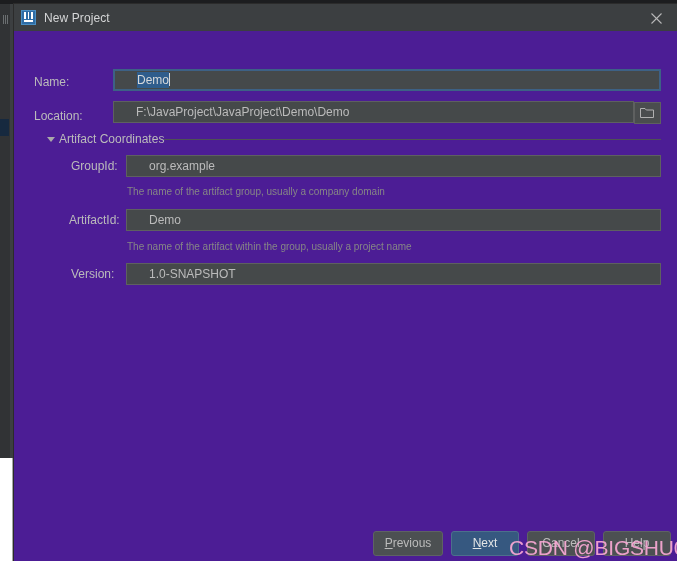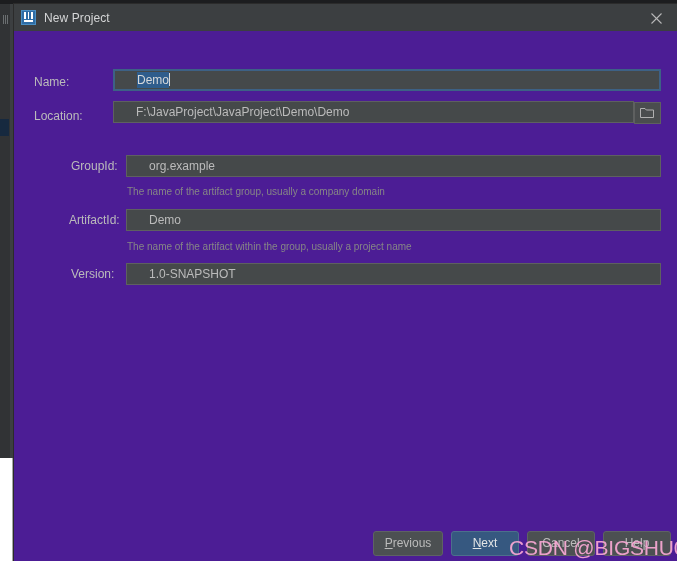--- a/index.html
+++ b/index.html
@@ -285,20 +285,25 @@
     </div>
 
     <div class="field-label" style="left:20px; top:78px;">Location:</div>
     <div class="text-input" style="left:99px; top:70px; width:521px;">F:\JavaProject\JavaProject\Demo\Demo</div>
     <div id="browse-btn">
       <svg width="15" height="12" viewBox="0 0 15 12" style="position:absolute; left:5px; top:4px;">
         <path d="M0.5 10.5 V1.5 H5 L6.3 3 H13.5 V10.5 Z" fill="none" stroke="#b0b0b0" stroke-width="1"></path>
       </svg>
     </div>
 
+    <div id="section-header">
+      <div id="section-triangle"></div>
+      <div id="section-label">Artifact Coordinates</div>
+      <div id="section-rule"></div>
+    </div>
 
     <div class="field-label" style="left:57px; top:128px;">GroupId:</div>
     <div class="text-input" style="left:112px; top:124px; width:535px;">org.example</div>
     <div class="helper-text" style="left:113px; top:155px;">The name of the artifact group, usually a company domain</div>
 
     <div class="field-label" style="left:55px; top:182px;">ArtifactId:</div>
     <div class="text-input" style="left:112px; top:178px; width:535px;">Demo</div>
     <div class="helper-text" style="left:113px; top:210px;">The name of the artifact within the group, usually a project name</div>
 
     <div class="field-label" style="left:57px; top:236px;">Version:</div>

